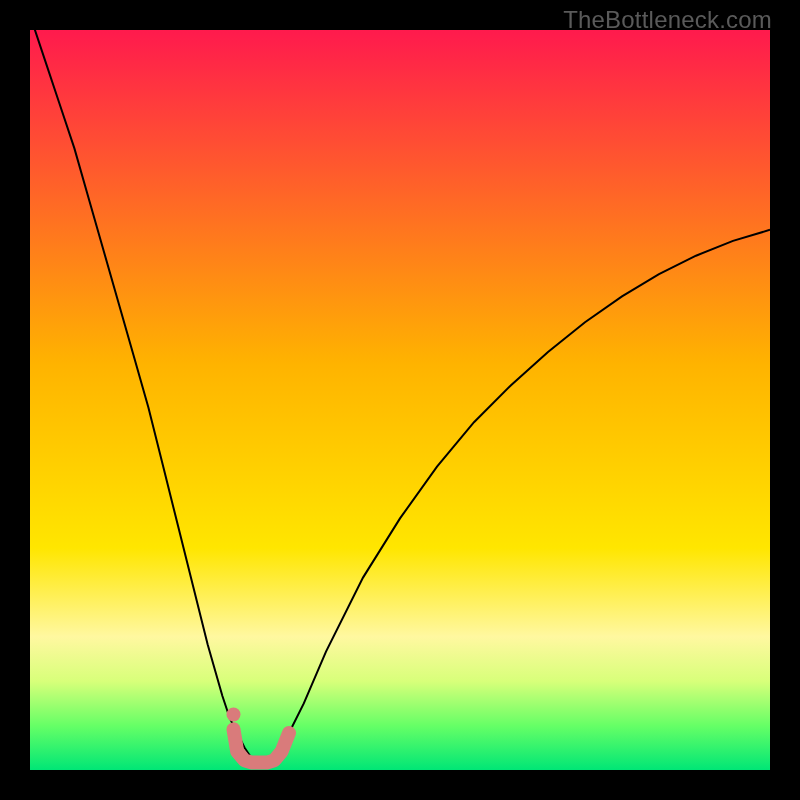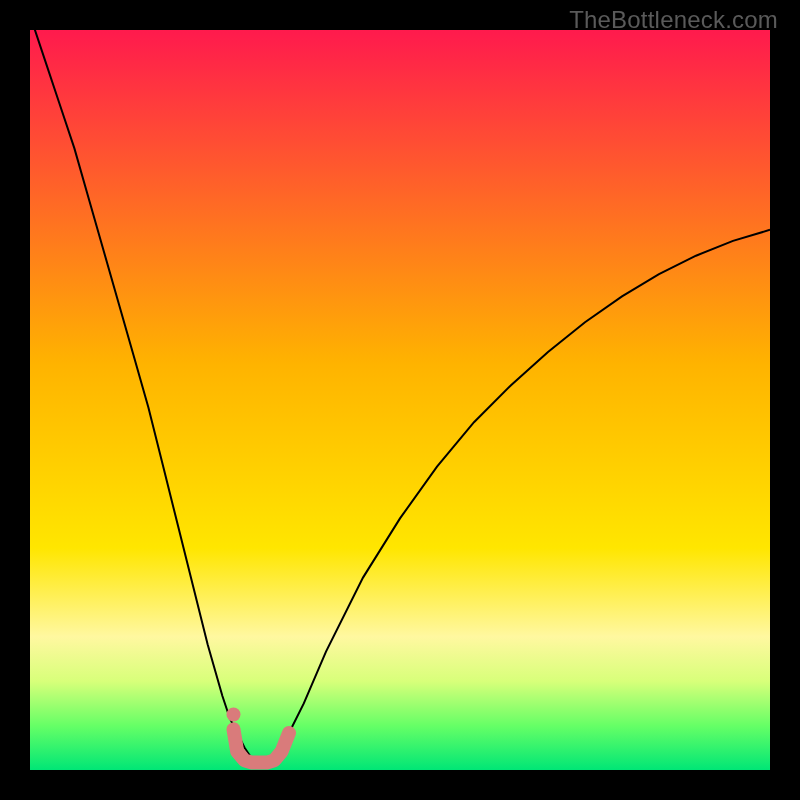--- a/index.html
+++ b/index.html
@@ -6,21 +6,21 @@
   html, body { width: 800px; height: 800px; overflow: hidden; background: #000; }
   .frame {
     position: relative;
     width: 800px;
     height: 800px;
     background: #000;
   }
   .watermark {
     position: absolute;
     top: 6px;
-    right: 22px;
+    right: 28px;
     font-family: Arial, Helvetica, sans-serif;
     font-size: 24px;
     font-weight: 400;
     color: #5a5a5a;
     letter-spacing: 0.2px;
     z-index: 10;
   }
   .plot {
     position: absolute;
     left: 30px;

